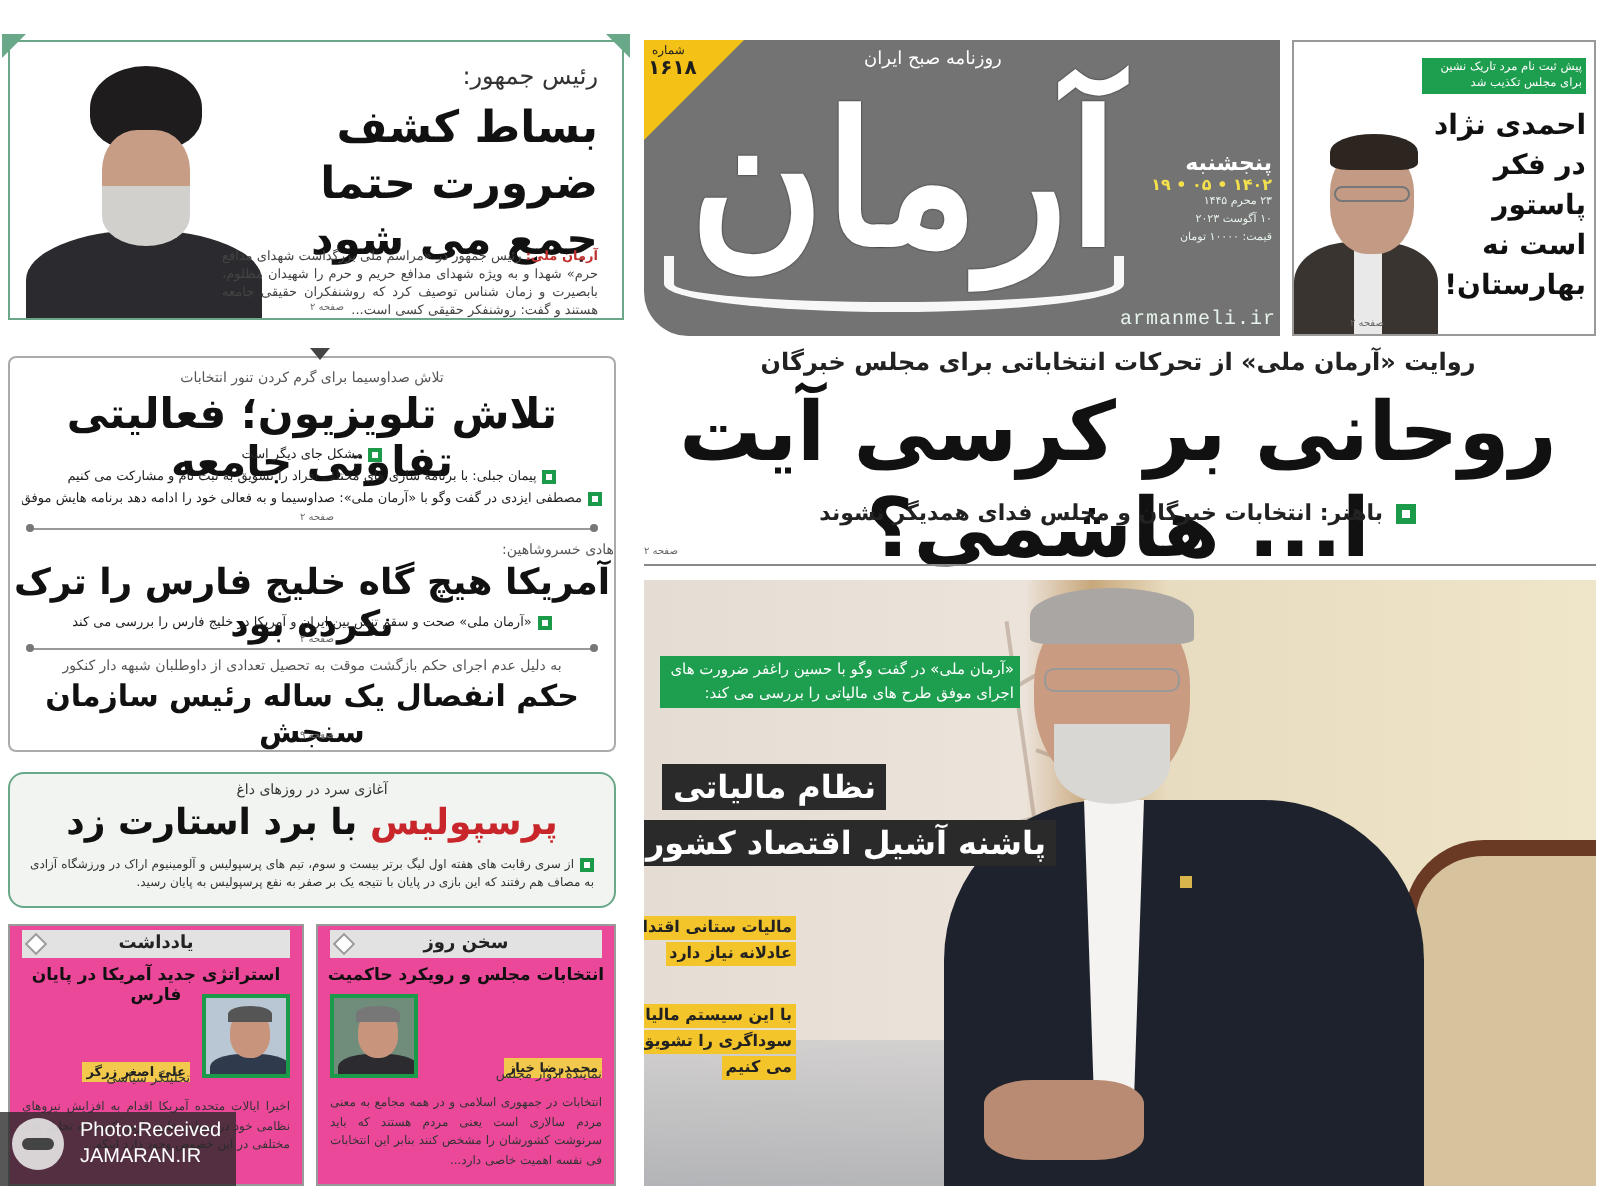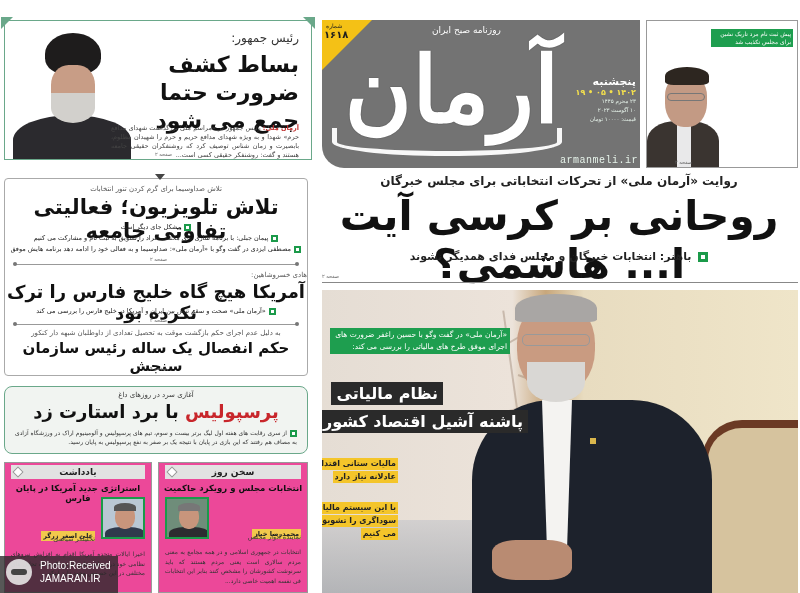--- a/index.html
+++ b/index.html
@@ -162,20 +162,21 @@
 
 <div id="ahmadi-box" class="abs">
   <div class="abs ahmadi-photo">
     <div class="suit"></div>
       <div class="shirt"></div>
       <div class="face"></div>
       <div class="hair"></div>
       <div class="glasses"></div>
   </div>
   <div class="abs ahmadi-kicker">پیش ثبت نام مرد تاریک نشین برای مجلس تکذیب شد</div>
+  <div class="abs ahmadi-headline">احمدی نژاد در فکر پاستور است نه بهارستان!</div>
   <div class="abs pagenum ahmadi-page">صفحه ۲</div>
 </div>
 
 <div class="abs main-kicker">روایت «آرمان ملی» از تحرکات انتخاباتی برای مجلس خبرگان</div>
 <div class="abs main-headline">روحانی بر کرسی آیت ا... هاشمی؟</div>
 <div class="abs main-sub">
   <span class="bullet"></span>
   <span>باهنر: انتخابات خبرگان و مجلس فدای همدیگر نشوند</span>
 </div>
 <div class="abs pagenum main-pagenum">صفحه ۲</div>

